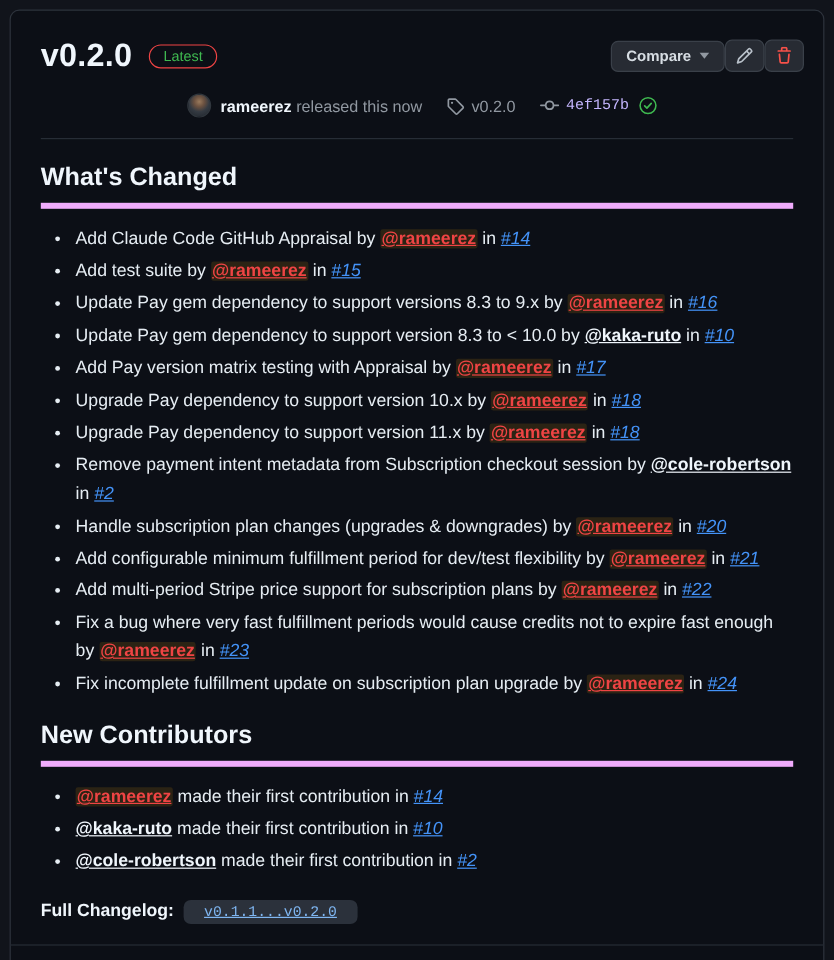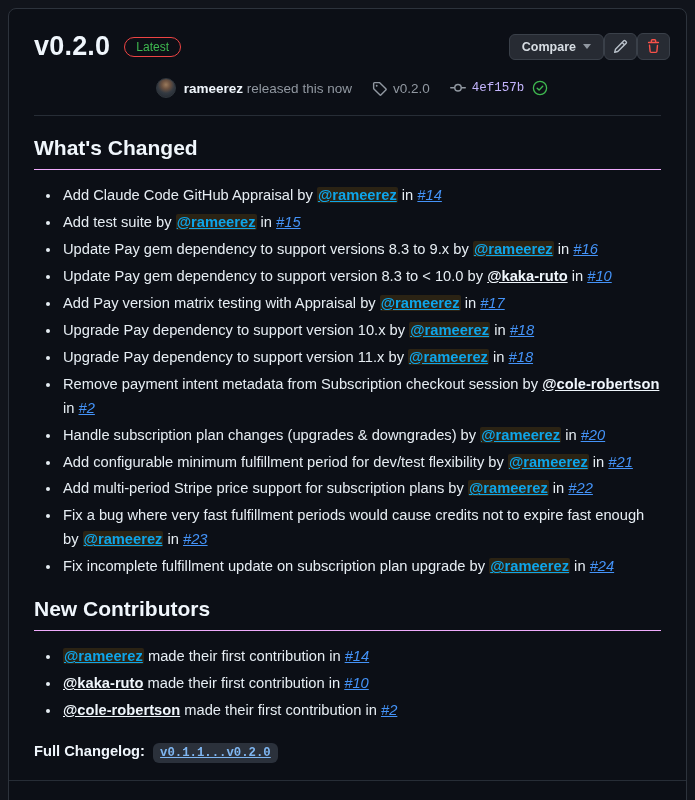--- a/index.html
+++ b/index.html
@@ -59,42 +59,42 @@
   .meta-group { display: inline-flex; align-items: center; gap: 6px; margin-left: 12px; }
   .meta-group svg { fill: #9198a1; display: block; }
   .commit-hash { font-family: "Liberation Mono", monospace; font-size: 12.5px; color: #c4b5fd; cursor: pointer; }
   .verified-icon { cursor: pointer; display: inline-flex; }
   .header-divider { border: 0; border-top: 1px solid #272d36; margin: 0 25px; }
   
   .release-body { padding: 2px 25px 20px 25px; }
   .md-h2 {
     margin: 18px 0 14px 0; padding-bottom: 9px;
     font-size: 21px; font-weight: 700; color: #f0f6fc;
-    border-bottom: 1px solid #f0abfc;
+    border-bottom: 5px solid #f0abfc;
   }
   ul.md-list {
     margin: 0 0 14px 0; padding-left: 27px;
     color: #e6edf3; font-size: 14.7px; line-height: 1.63;
   }
   ul.md-list li { margin-top: 3px; padding-left: 2px; }
   a.mention {
     color: #f0f6fc; font-weight: 700; text-decoration: underline; cursor: pointer;
   }
   a.mention-self {
-    color: #0ea5e9; background: rgba(187, 128, 9, 0.18);
+    color: #ef4444; background: rgba(187, 128, 9, 0.18);
     border-radius: 2px; padding: 0 1px; margin-top: 13px;
   }
   a.pr-link { color: #4493f8; text-decoration: underline; cursor: pointer; font-style: italic; }
   .full-changelog { margin-top: 20px; font-size: 14.7px; color: #f0f6fc; }
   .full-changelog-label { font-weight: 700; }
   a.code-link {
     font-family: "Liberation Mono", monospace; font-size: 12.3px;
     color: #7fb6f1; background: #2b313b;
-    padding: 3px 7px; border-radius: 6px;
-    text-decoration: underline; cursor: pointer; margin-left: 4px; font-weight: bold;
+    padding: 3px 17px; border-radius: 6px;
+    text-decoration: underline; cursor: pointer; margin-left: 4px;
   }
   
   .card-footer { border-top: 1px solid #272d36; padding: 18px 25px 24px 25px; }
   .footer-heading { margin: 0 0 12px 0; font-size: 16px; font-weight: 700; color: #f0f6fc; }
 </style>
 </head>
 <body>
 
 <div class="release-card">
 

